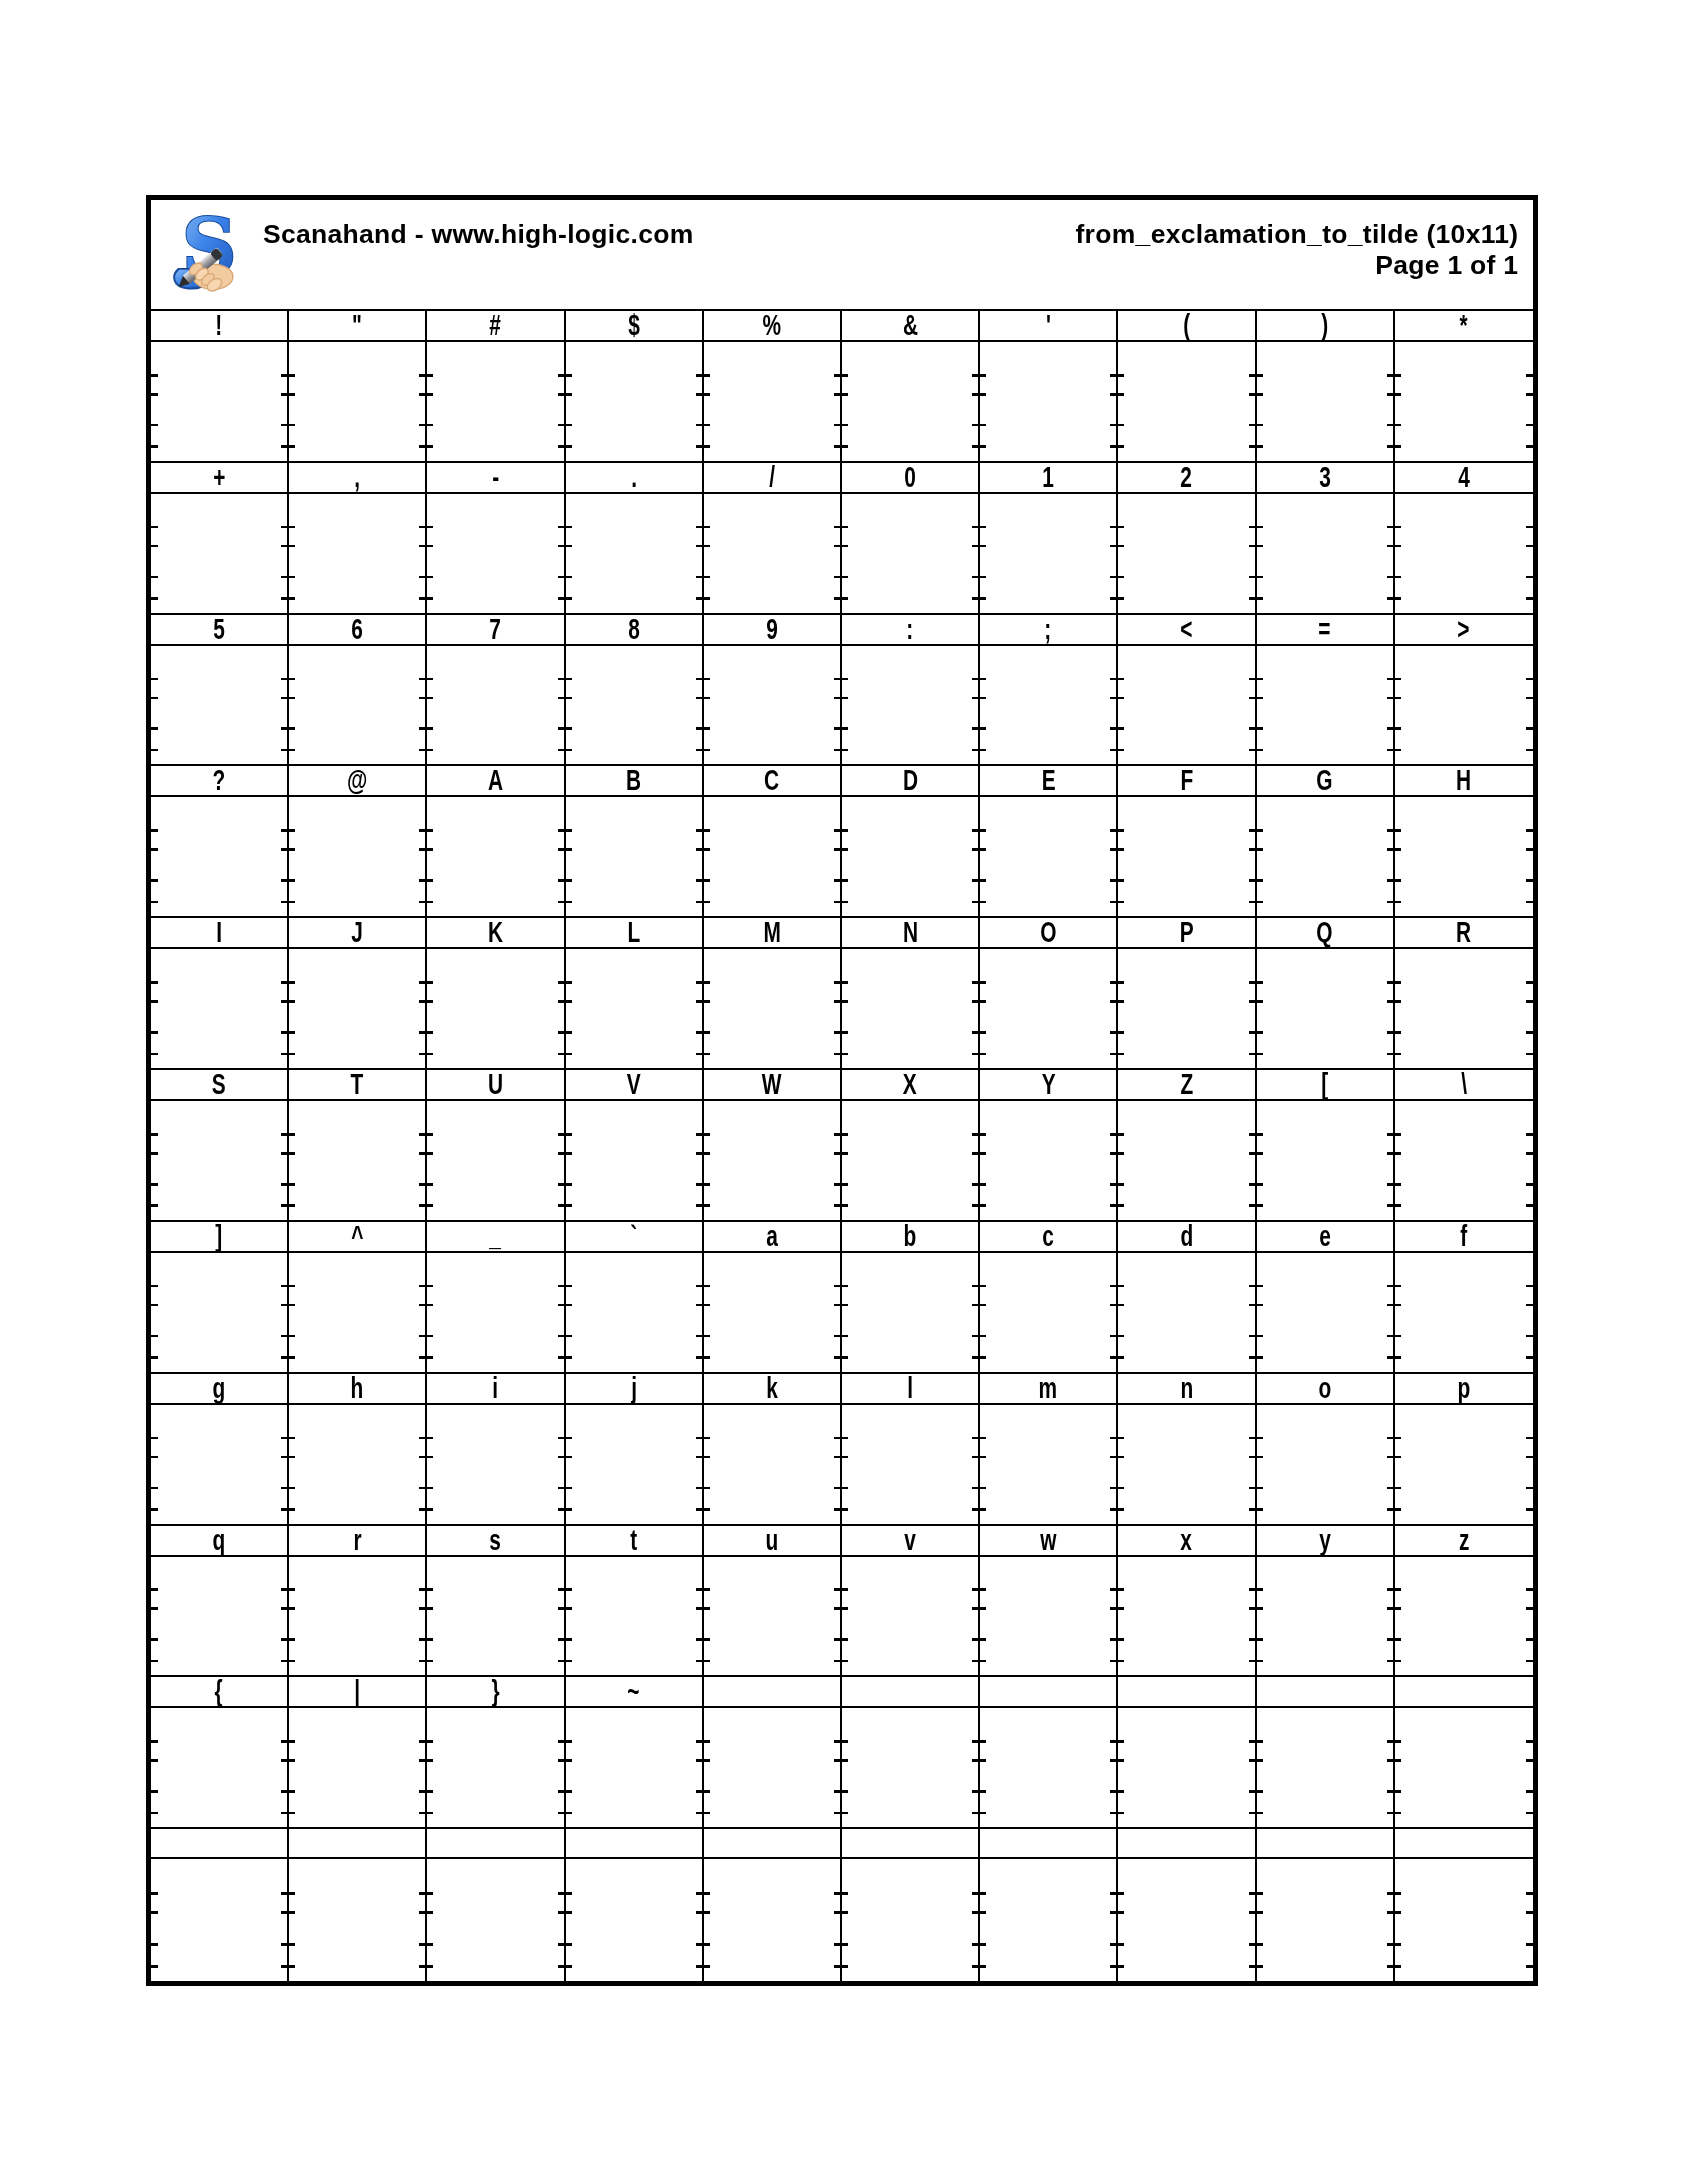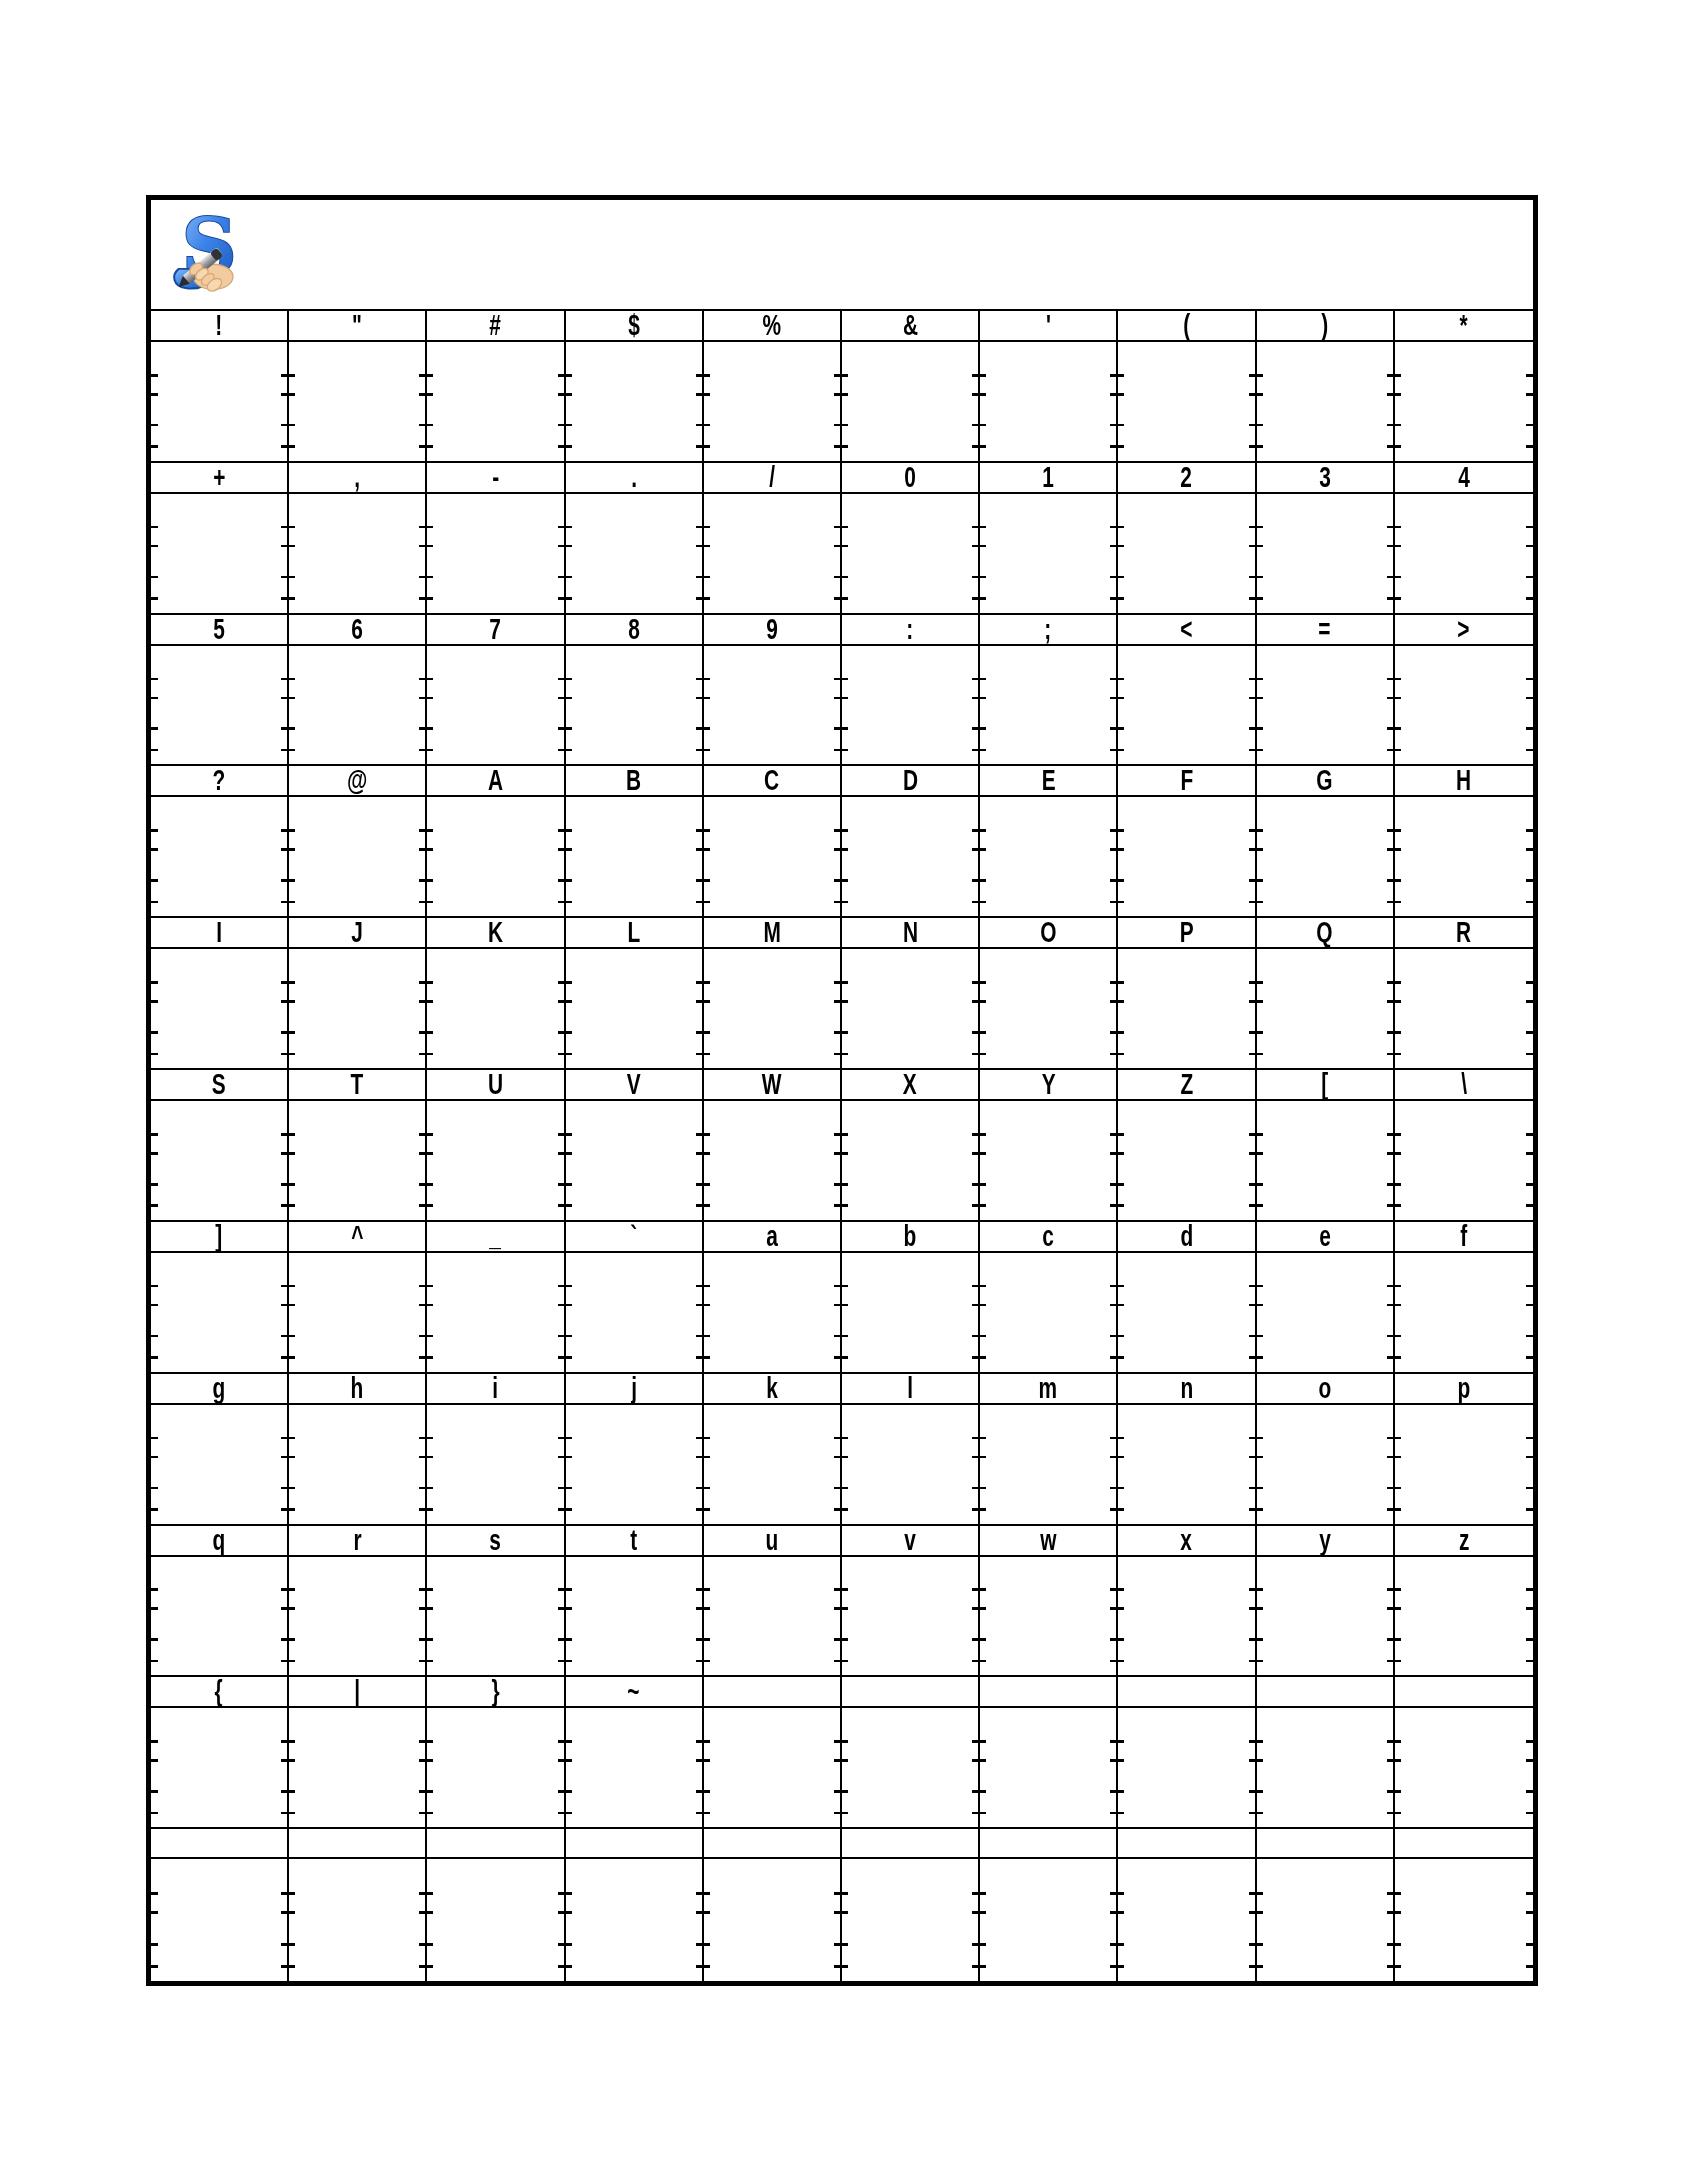--- a/index.html
+++ b/index.html
@@ -106,22 +106,27 @@
         <rect x="68" y="-8" width="13" height="16" rx="5" fill="#2f3338"></rect>
         <polygon points="-1,1 15,-8 15,8" fill="#2b2b2b"></polygon>
       </g>
       <ellipse cx="42" cy="92" rx="11" ry="7" transform="rotate(-40 42 92)" fill="#f3cba1" stroke="#d8a874" stroke-width="2"></ellipse>
       <ellipse cx="51" cy="100" rx="11" ry="7" transform="rotate(-40 51 100)" fill="#f7d7b0" stroke="#d8a874" stroke-width="2"></ellipse>
       <ellipse cx="60" cy="108" rx="11" ry="7" transform="rotate(-40 60 108)" fill="#f3cba1" stroke="#d8a874" stroke-width="2"></ellipse>
       <ellipse cx="70" cy="116" rx="12" ry="8" transform="rotate(-35 70 116)" fill="#f7d7b0" stroke="#d8a874" stroke-width="2"></ellipse>
     </svg>
 
     <div class="hdr-left">
+      <div>Scanahand - www.high-logic.com</div>
     </div>
 
+    <div class="hdr-right">
+      <div>from_exclamation_to_tilde (10x11)</div>
+      <div>Page 1 of 1</div>
+    </div>
   </div>
 
   <div class="grid">
       <div class="grow">
         <div class="lstrip">
           <div class="lcell">
             <span class="glyph">!</span>
           </div>
           <div class="lcell">
             <span class="glyph">"</span>

